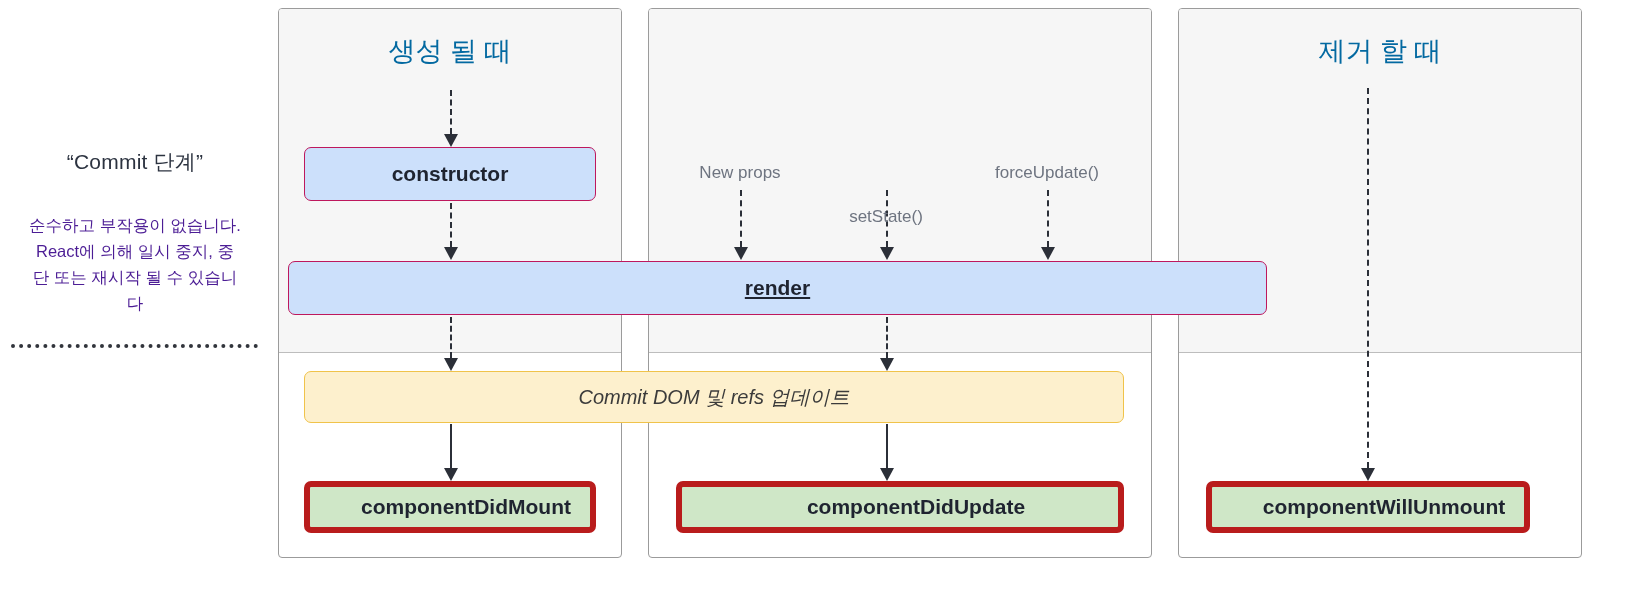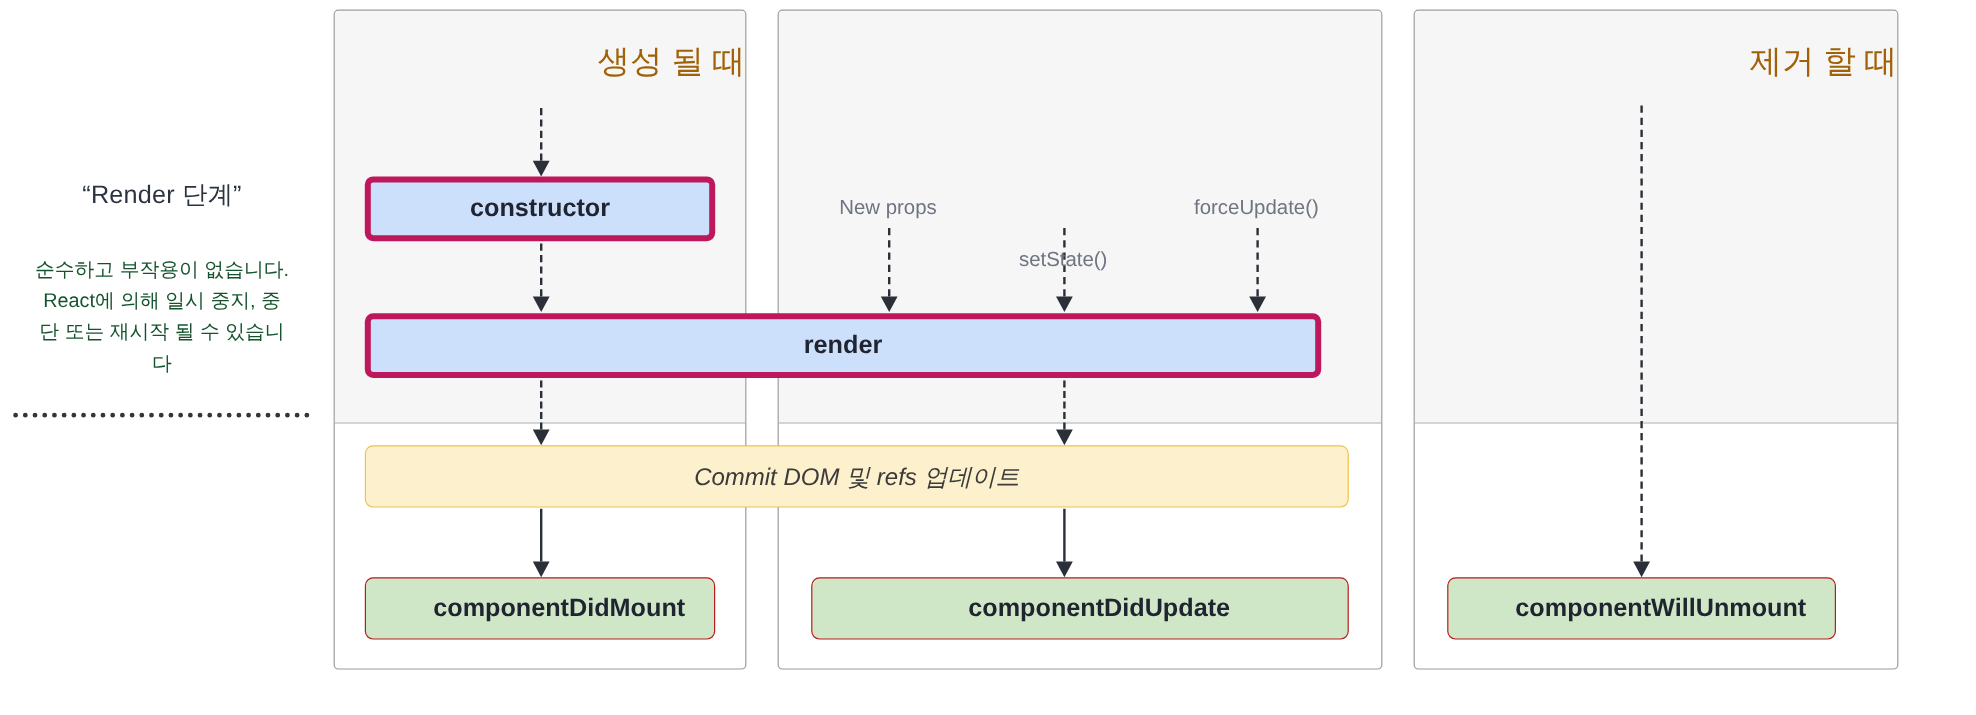--- a/index.html
+++ b/index.html
@@ -34,21 +34,21 @@
 
   .phase-title {
     font-size: 21px;
     color: #2c3340;
     letter-spacing: 0.2px;
     margin-bottom: 10px;
     white-space: nowrap;
   }
   .phase-desc {
     font-size: 16.5px;
-    color: #14532d;
+    color: #4c1d95;
     line-height: 1.58;
     padding: 0 28px;
     margin-top: 36px;
   }
 
   #sidebar-divider {
     position: absolute;
     left: 11px;
     top: 344px;
     width: 247px;
@@ -73,23 +73,23 @@
     height: 344px;
     background: #f6f6f6;
     border-bottom: 1px solid #bdbdbd;
     box-sizing: border-box;
   }
   .panel-title {
     position: absolute;
     left: 0;
     right: 0;
     top: 24px;
-    text-align: right;
+    text-align: center;
     font-size: 27px;
-    color: #a16207;
+    color: #0369a1;
     white-space: nowrap;
   }
 
   #panel-mounting { left: 278px; top: 8px; width: 344px; height: 550px; }
   #panel-updating { left: 648px; top: 8px; width: 504px; height: 550px; }
   #panel-unmounting { left: 1178px; top: 8px; width: 404px; height: 550px; }
 
   
   .lc-box {
     position: absolute;
@@ -99,37 +99,37 @@
     align-items: center;
     justify-content: center;
     text-align: center;
     font-size: 21px;
     font-weight: bold;
     color: #1f2430;
     z-index: 5;
   }
   .lc-blue {
     background: #cce0fb;
-    border: 5px solid #be185d;
+    border: 1px solid #be185d;
   }
   .lc-yellow {
     background: #fdf0cd;
     border: 1px solid #f0c34a;
     font-weight: normal;
     font-style: italic;
     color: #3b3b3b;
   }
   .lc-green {
     background: #cfe7c7;
-    border: 1px solid #b91c1c;
+    border: 6px solid #b91c1c;
     padding-left: 32px;
   }
 
   #box-constructor { left: 304px; top: 147px; width: 292px; height: 54px; }
-  #box-render { left: 304px; top: 261px; width: 797px; height: 54px; }
+  #box-render { left: 288px; top: 261px; width: 979px; height: 54px; text-decoration: underline; }
   #box-reactdom { left: 304px; top: 371px; width: 820px; height: 52px; font-size: 20px; }
   #box-didmount { left: 304px; top: 481px; width: 292px; height: 52px; }
   #box-didupdate { left: 676px; top: 481px; width: 448px; height: 52px; text-align: center; }
   #box-willunmount { left: 1206px; top: 481px; width: 324px; height: 52px; }
 
   
   .trigger-label {
     position: absolute;
     font-size: 17px;
     color: #6e7480;
@@ -205,21 +205,21 @@
   #arrow-to-willunmount { left: 1367px; top: 88px; }
   #arrow-to-willunmount .shaft { height: 380px; }
   #arrow-to-willunmount .head { top: 380px; }
 </style>
 </head>
 <body>
 
 <div id="sidebar">
 
   <div class="phase-block" id="render-phase-block">
-    <div class="phase-title">“Render 단계”</div>
+    <div class="phase-title">“Commit 단계”</div>
     <div class="phase-desc">순수하고 부작용이 없습니다. React에 의해 일시 중지, 중단 또는 재시작 될 수 있습니다</div>
   </div>
 
   <div id="sidebar-divider"></div>
 
 
 </div>
 
 <div class="panel" id="panel-mounting">
   <div class="panel-top-bg"></div>

